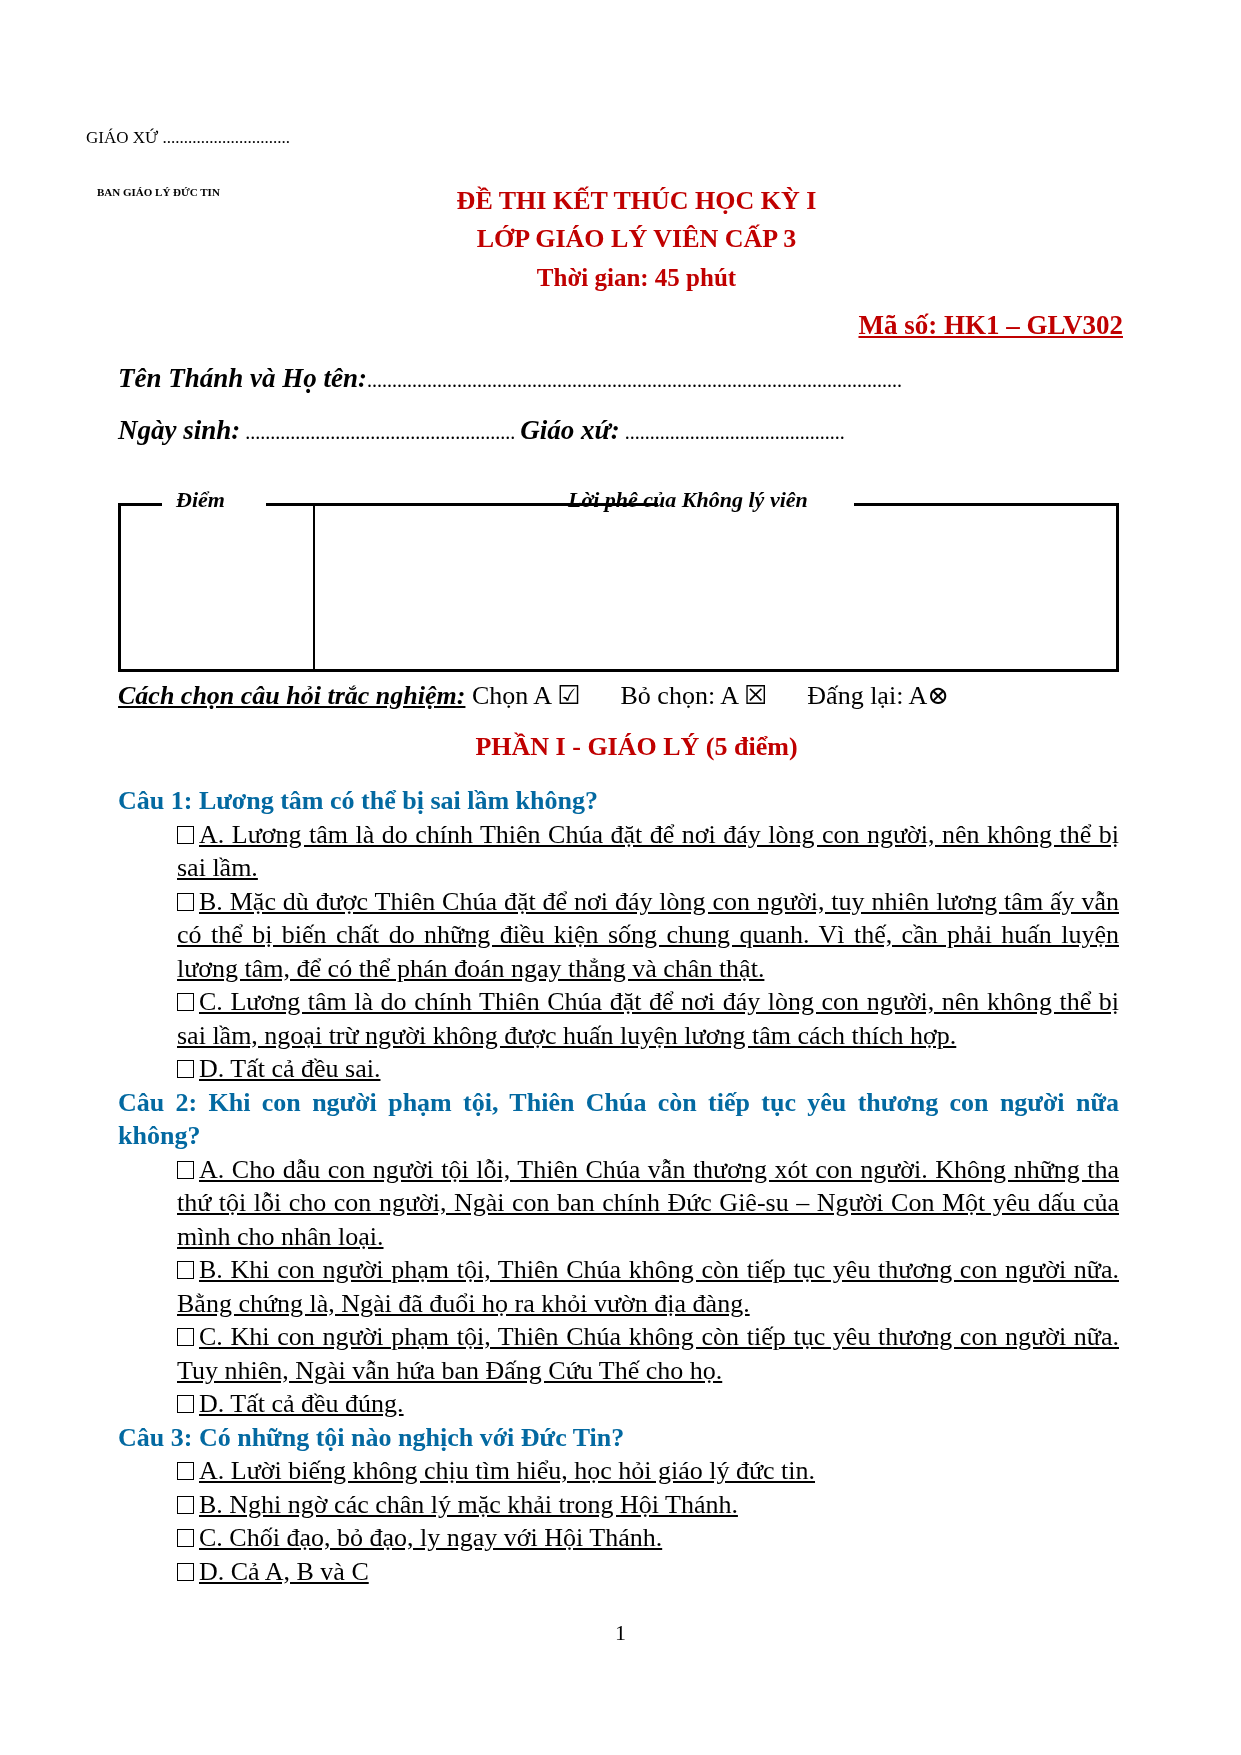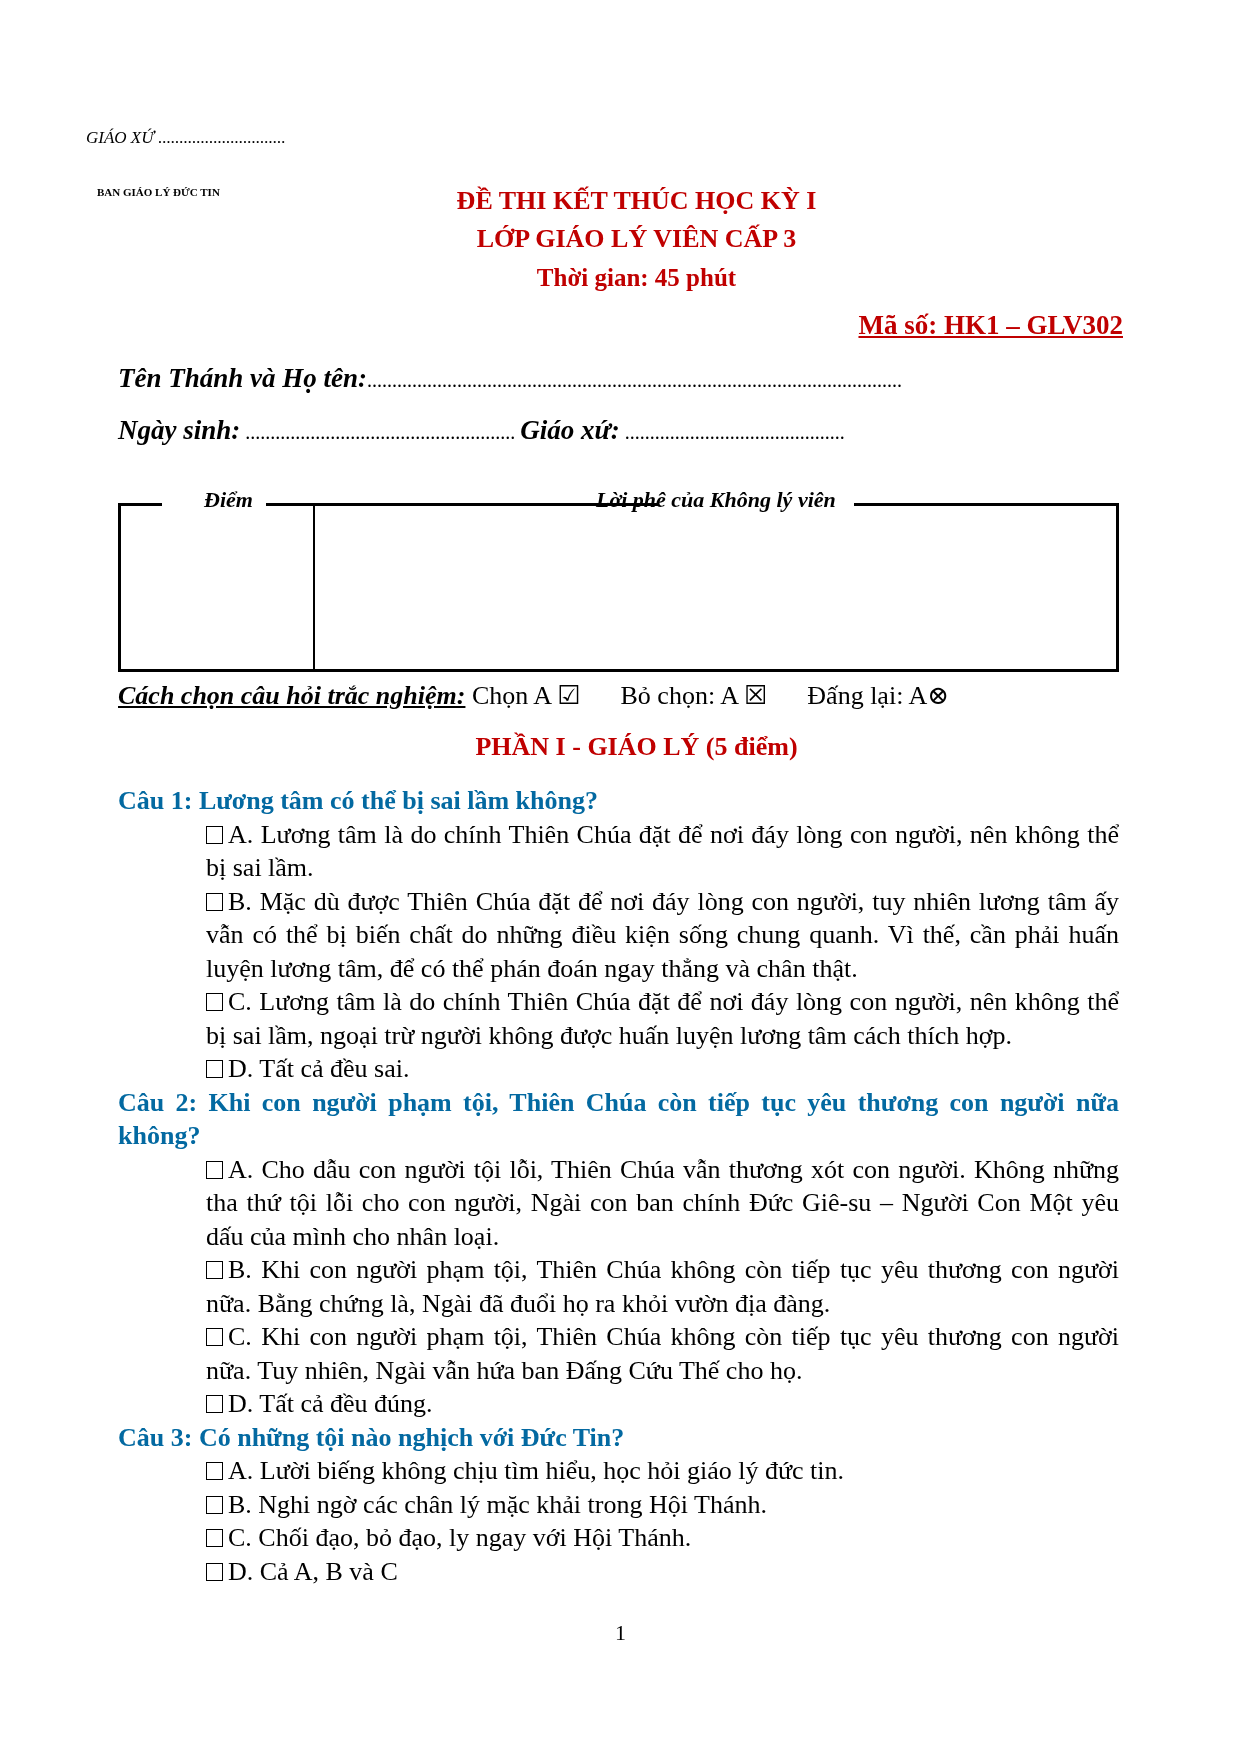--- a/index.html
+++ b/index.html
@@ -2,45 +2,45 @@
 <html><head>
   <meta charset="utf-8">
   <style>
     html, body { margin: 0; padding: 0; background: #ffffff; }
     body {
       width: 1241px; height: 1755px; position: relative; overflow: hidden;
       font-family: "Liberation Serif", "DejaVu Serif", serif; color: #000;
     }
     .abs { position: absolute; }
     .red { color: #c00000; }
-    .parish { left: 86px; top: 128px; font-size: 17px; font-style: italic; }
+    .parish { left: 86px; top: 128px; font-size: 17px; }
     .board { left: 97px; top: 186px; font-size: 11px; font-weight: bold; }
     .title { left: 0; width: 1241px; text-align: center; font-weight: bold; font-size: 26px; }
     .t1 { top: 186px; left: 16px; width: 1241px; }
     .t2 { top: 224px; left: 16px; width: 1241px; }
     .t3 { top: 264px; left: 16px; width: 1241px; }
     .code { right: 118px; top: 310px; font-size: 27px; font-weight: bold; text-decoration: underline; }
     .field { font-size: 27px; font-style: italic; font-weight: bold; }
     .dots { font-weight: normal; font-style: normal; font-size: 20px; letter-spacing: 0px; }
     .f1 { left: 118px; top: 363px; }
     .f2 { left: 118px; top: 415px; }
     
     .box { left: 118px; top: 503px; width: 1001px; height: 169px; }
     .box .left { position: absolute; left: 0; top: 0; width: 3px; height: 100%; background: #000; }
     .box .right { position: absolute; right: 0; top: 0; width: 3px; height: 100%; background: #000; }
     .box .bottom { position: absolute; left: 0; bottom: 0; width: 100%; height: 3px; background: #000; }
     .box .divider { position: absolute; left: 195px; top: 0; width: 2px; height: 100%; background: #000; }
     .box .topseg { position: absolute; top: 0; height: 3px; background: #000; }
-    .box .lbl { position: absolute; top: -16px; font-style: italic; font-weight: bold; font-size: 22px; margin-left: 28px; }
+    .box .lbl { position: absolute; top: -16px; font-style: italic; font-weight: bold; font-size: 22px; }
     .instr { left: 118px; top: 680px; font-size: 26px; white-space: nowrap; }
     .instr .k { font-style: italic; font-weight: bold; text-decoration: underline; }
     .part { left: 0; width: 1241px; text-align: center; top: 732px; font-size: 26px; font-weight: bold; left: 16px; }
     .content { left: 118px; top: 784px; width: 1001px; font-size: 26px; line-height: 33.5px; }
     .q { font-weight: bold; color: #0369a1; text-align: justify; }
-    .opt { margin-left: 88px; text-align: justify; }
+    .opt { margin-left: 59px; text-align: justify; text-decoration: underline; }
     .box-glyph { display: inline-block; width: 17px; height: 18px; border: 1.5px solid #000; vertical-align: -1px; margin-right: 5px; box-sizing: border-box; }
     .pagenum { left: 0; width: 1241px; text-align: center; top: 1620px; font-size: 22px; }
   </style>
 </head>
 <body>
 
 <div class="abs parish">GIÁO XỨ ..............................</div>
 <div class="abs board">BAN GIÁO LÝ ĐỨC TIN</div>
 
 <div class="abs title t1 red">ĐỀ THI KẾT THÚC HỌC KỲ I</div>

